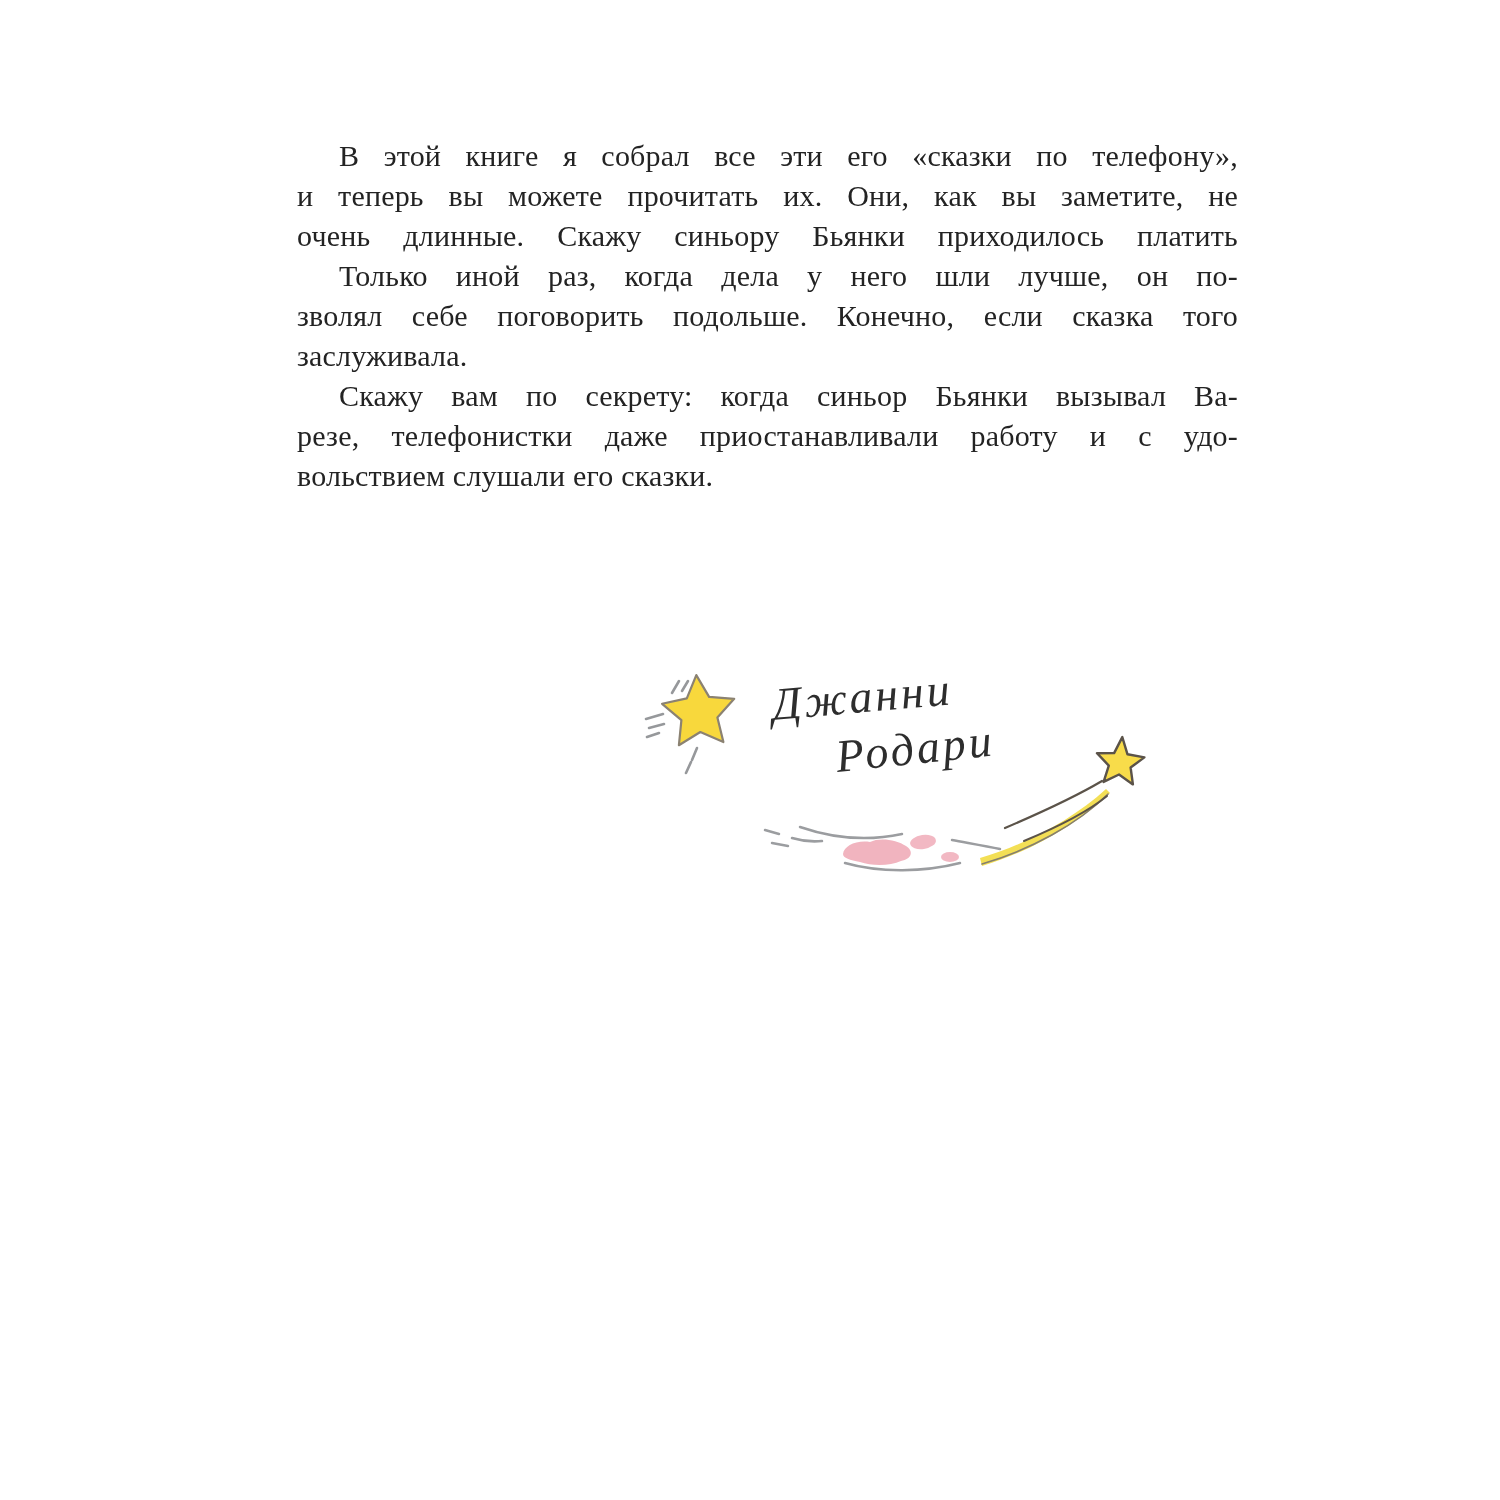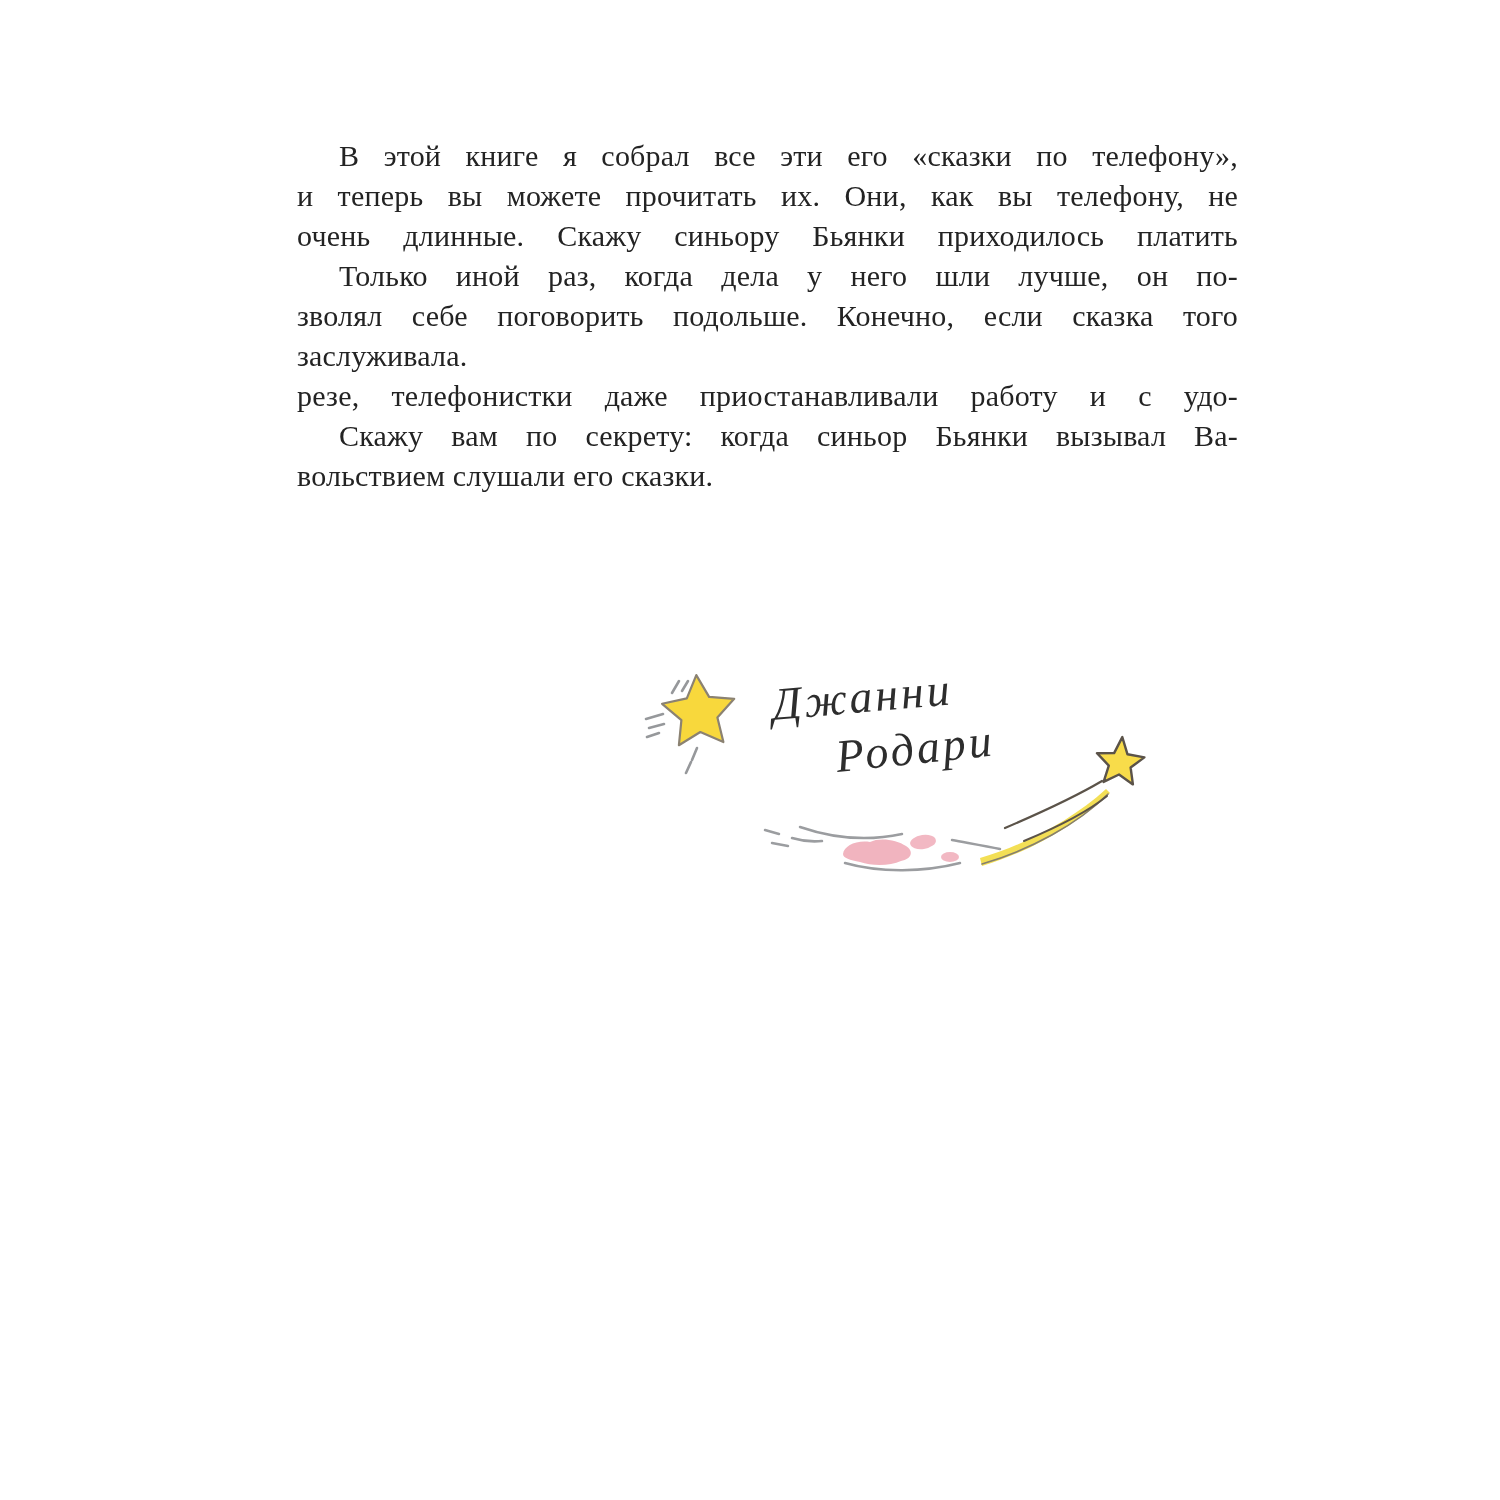--- a/index.html
+++ b/index.html
@@ -48,29 +48,29 @@
     pointer-events:none;
   }
 </style>
 </head>
 <body>
 
 <div class="page">
 
   <div class="textblock">
     <div class="tl first">В этой книге я собрал все эти его «сказки по телефону»,</div>
-    <div class="tl">и теперь вы можете прочитать их. Они, как вы телефону, не</div>
+    <div class="tl">и теперь вы можете прочитать их. Они, как вы заметите, не</div>
     <div class="tl">очень длинные. Скажу синьору Бьянки приходилось платить</div>
 
     <div class="tl first">Только иной раз, когда дела у него шли лучше, он по-</div>
     <div class="tl">зволял себе поговорить подольше. Конечно, если сказка того</div>
     <div class="tl end">заслуживала.</div>
 
+    <div class="tl first">Скажу вам по секрету: когда синьор Бьянки вызывал Ва-</div>
     <div class="tl">резе, телефонистки даже приостанавливали работу и с удо-</div>
-    <div class="tl first">Скажу вам по секрету: когда синьор Бьянки вызывал Ва-</div>
     <div class="tl end">вольствием слушали его сказки.</div>
 
   </div>
 
   <svg class="illustration" viewBox="600 640 600 260" aria-hidden="true">
 
     <g stroke="#96989b" stroke-width="2.6" stroke-linecap="round" fill="none">
       <path d="M 672 693 L 679 681"></path>
       <path d="M 682 691 L 688 681"></path>
       <path d="M 646 719 L 663 714"></path>

